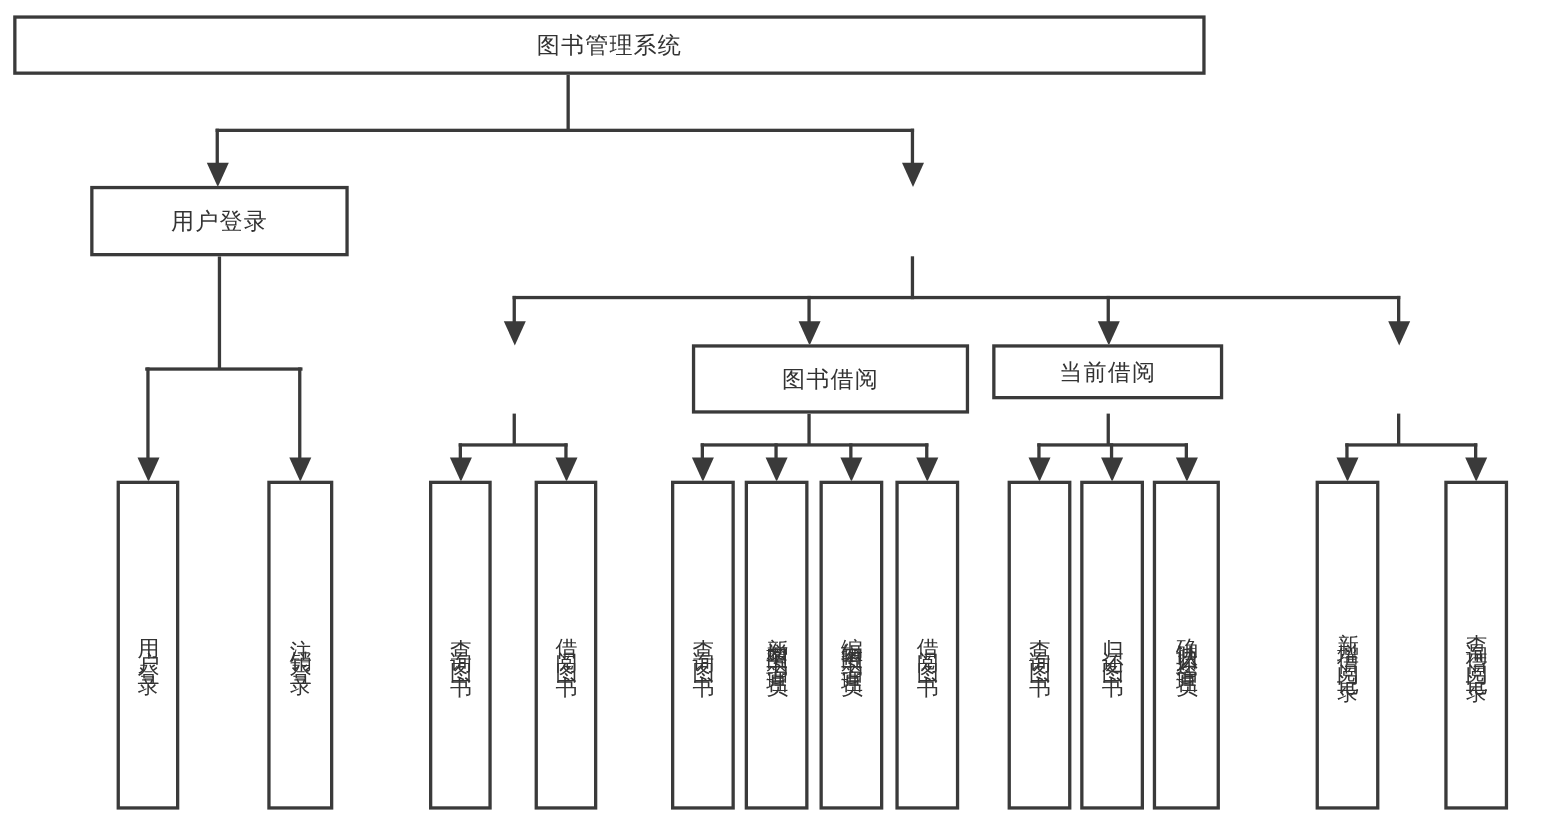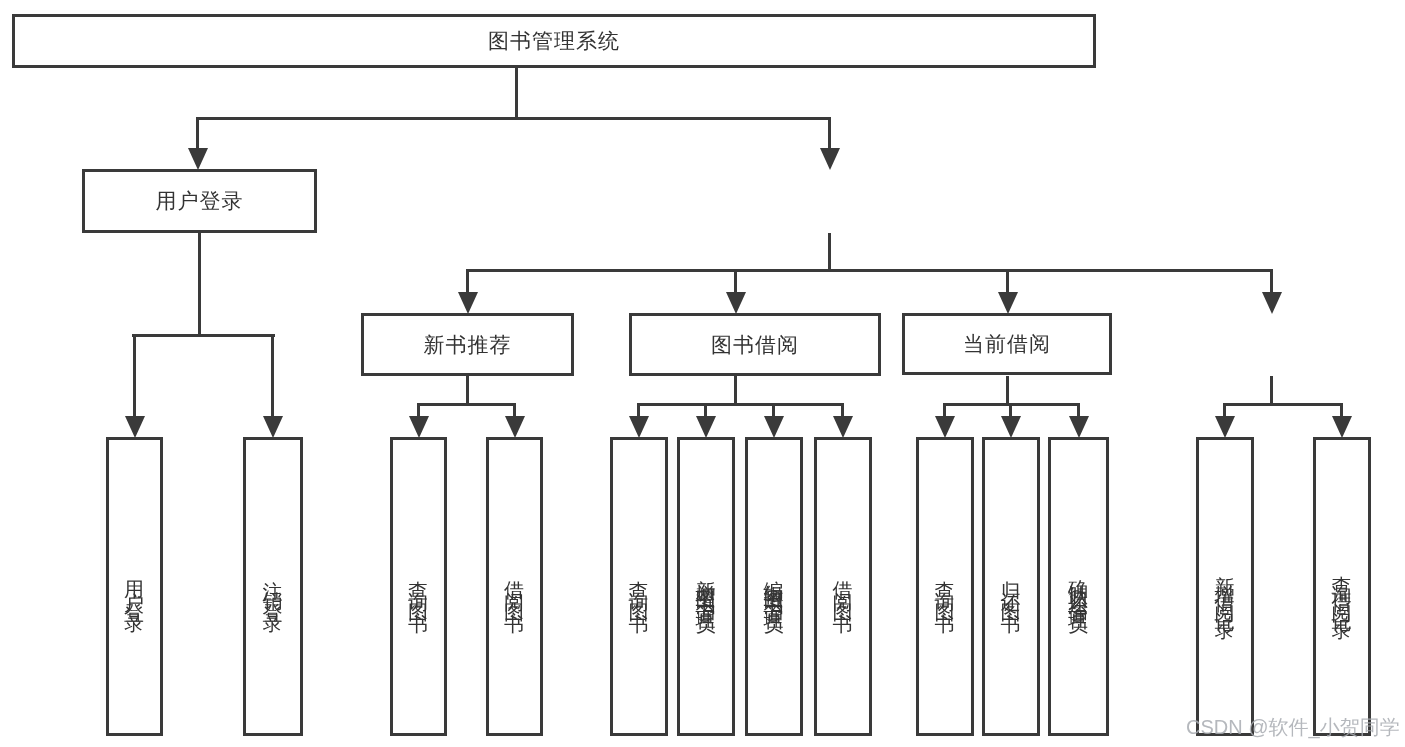--- a/index.html
+++ b/index.html
@@ -115,27 +115,24 @@
   <div class="ah" style="left:1332px;top:416px"></div>
 
   <div class="box" style="left:12px;top:14px;width:1084px;height:54px">
     <span class="hlabel">图书管理系统</span>
   </div>
 
   <div class="box" style="left:82px;top:169px;width:235px;height:64px">
     <span class="hlabel">用户登录</span>
   </div>
 
-  <div class="box" style="left:361px;top:313px;width:213px;height:63px">
-    <span class="hlabel">新书推荐</span>
-  </div>
   <div class="box" style="left:629px;top:313px;width:252px;height:63px">
     <span class="hlabel">图书借阅</span>
   </div>
-  <div class="box" style="left:902px;top:313px;width:210px;height:62px">
+  <div class="box" style="left:902px;top:313px;width:210px;height:50px">
     <span class="hlabel">当前借阅</span>
   </div>
 
   <div class="box vbox" style="left:106px;width:57px">
     <span class="vtext">用户登录</span>
   </div>
   <div class="box vbox" style="left:243px;width:60px">
     <span class="vtext">注销登录</span>
   </div>
 
@@ -169,15 +166,14 @@
     <span class="vtext">确认归还（管理员）</span>
   </div>
 
   <div class="box vbox med" style="left:1196px;width:58px">
     <span class="vtext">新增借阅记录</span>
   </div>
   <div class="box vbox med" style="left:1313px;width:58px">
     <span class="vtext">查询借阅记录</span>
   </div>
 
-  <div class="watermark">CSDN @软件_小贺同学</div>
 
 </div>
 
 </body></html>

